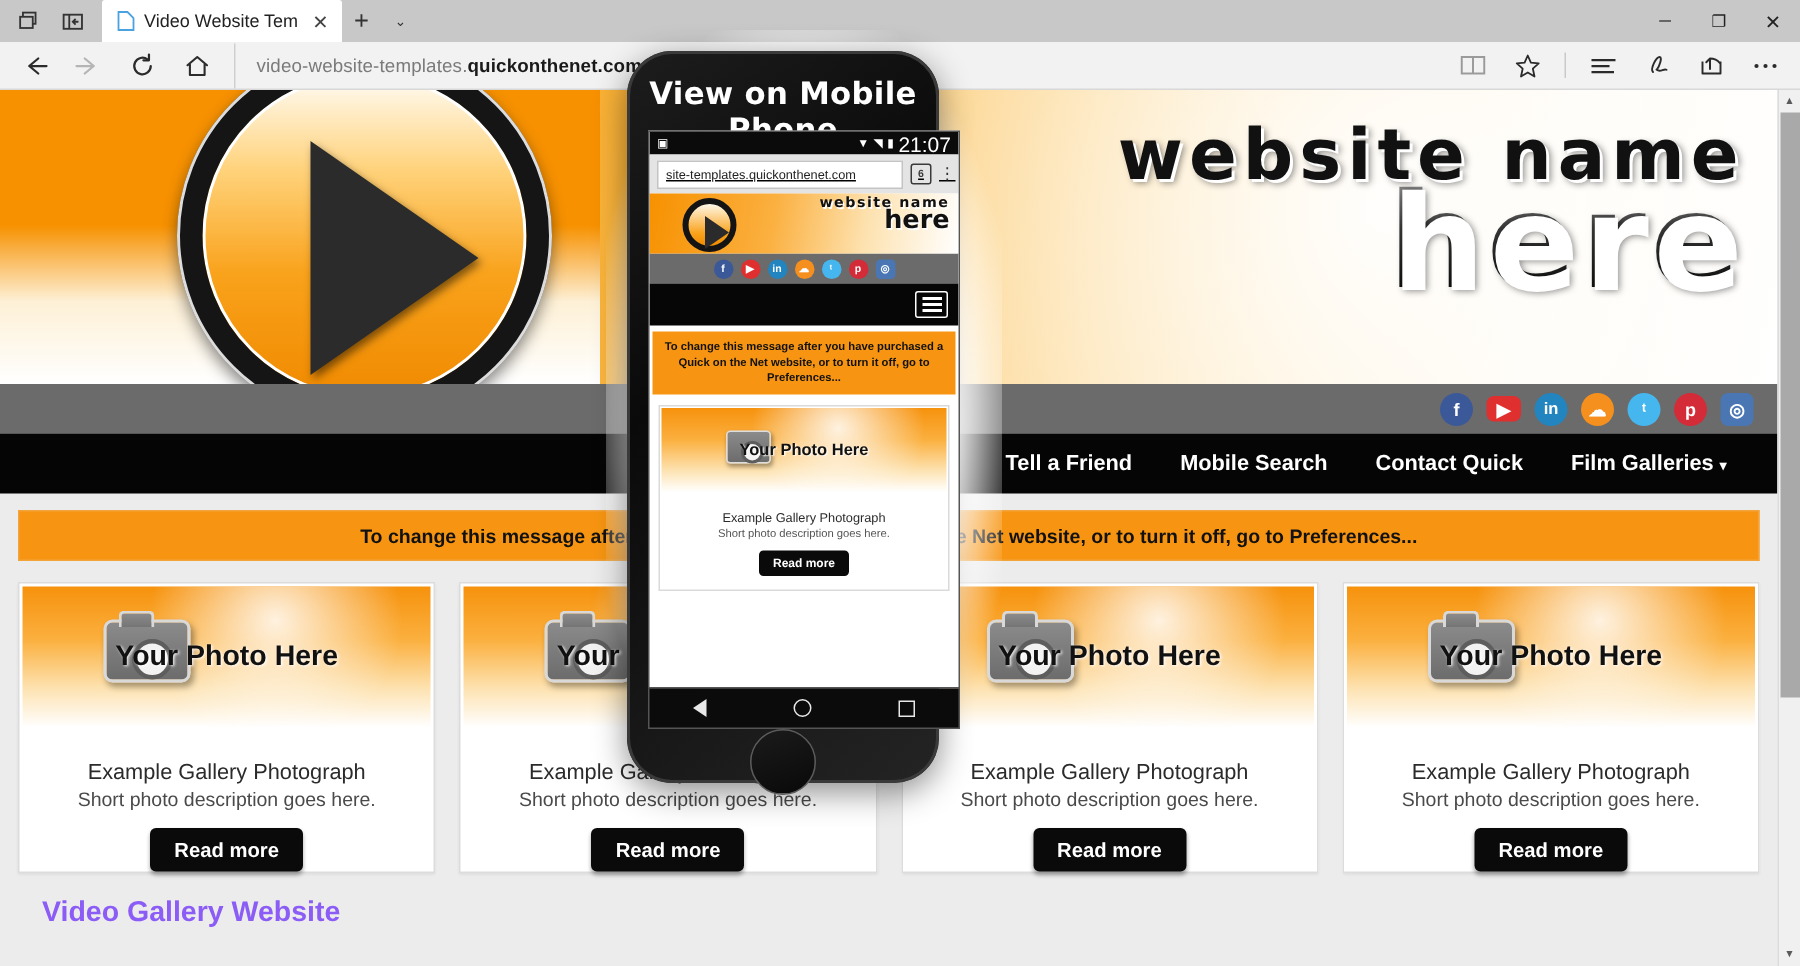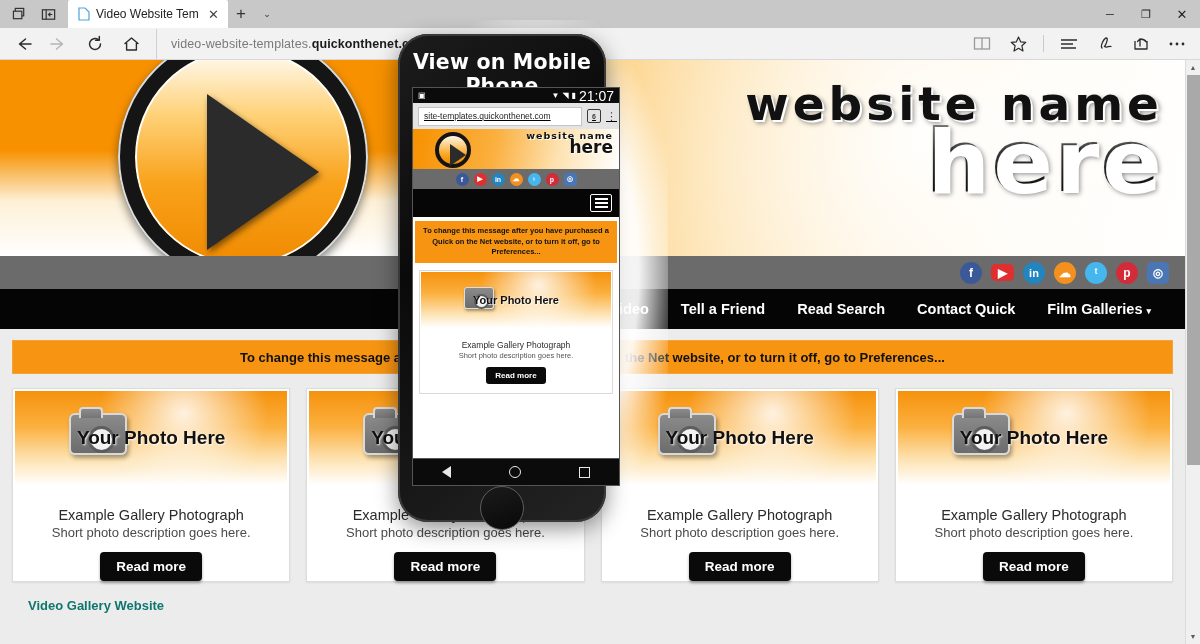--- a/index.html
+++ b/index.html
@@ -171,41 +171,41 @@
   }
   .card-title { font-size:14.5px; color:#2b2b2b; margin-top:22px; }
   .card-desc { font-size:13px; color:#4a4a4a; margin-top:2px; }
   .readmore {
     margin-top:12px; background:#0a0a0a; color:#ffffff; font-size:13.5px; font-weight:700;
     padding:7px 16px; border-radius:4px; box-shadow:0 2px 3px rgba(0,0,0,.35);
   }
 
   
   .footer { padding:16px 0 0 28px; }
-  .footer h2 { font-size:13px; color:#0f766e; font-weight:700; }
+  .footer h2 { font-size:19px; color:#8b5cf6; font-weight:700; }
   .footer p { font-size:15px; color:#3a3a3a; margin-top:11px; }
 
   
   .scrollbar {
     position:absolute; right:0; top:60px; width:15px; height:584px; background:#f0f0f0;
     border-left:1px solid #dcdcdc;
   }
   .sb-arrow { height:15px; display:flex; align-items:center; justify-content:center;
     font-size:7px; color:#5a5a5a; }
   .sb-arrow.bottom { position:absolute; bottom:0; left:0; right:0; }
   .sb-thumb { position:absolute; top:15px; left:1px; width:13px; height:390px; background:#a9a9a9; }
 
   
   .phone-shadow{
     position:absolute; left:404px; top:20px; width:264px; height:510px;
     background:radial-gradient(ellipse at 50% 50%, rgba(255,255,255,.98) 0%, rgba(255,255,255,.92) 55%, rgba(255,255,255,0) 78%);
     z-index:40; pointer-events:none;
   }
   .phone {
-    position:absolute; left:398px; top:34px; width:208px; height:488px;
+    position:absolute; left:418px; top:34px; width:208px; height:488px;
     background:linear-gradient(140deg,#1d1d1d 0%,#0a0a0a 38%,#242424 100%);
     border-radius:30px; z-index:41;
     box-shadow:0 6px 22px rgba(0,0,0,.45), inset 0 0 0 2px #3a3a3a;
   }
   .phone-heading {
     position:absolute; left:0; right:0; top:16px; text-align:center;
     color:#ffffff; font-size:20.5px; font-weight:700; letter-spacing:.2px;
     font-family:"DejaVu Sans", sans-serif;
   }
   .screen {
@@ -421,21 +421,21 @@
         <div class="soc li">in</div>
         <div class="soc sc">☁</div>
         <div class="soc tw">ᵗ</div>
         <div class="soc pi">р</div>
         <div class="soc ig">◎</div>
       </div>
 
       <div class="mainnav">
         <a href="#">Your Video</a>
         <a href="#">Tell a Friend</a>
-        <a href="#">Read Search</a>
+        <a href="#">Mobile Search</a>
         <a href="#">Contact Quick</a>
         <a href="#"><span>Film Galleries</span><span class="caret">▾</span></a>
       </div>
 
       <div class="notice-wrap">
         <div class="notice">To change this message after you have purchased a Quick on the Net website, or to turn it off, go to Preferences...</div>
       </div>
 
       <div class="cards">
         <div class="card">

